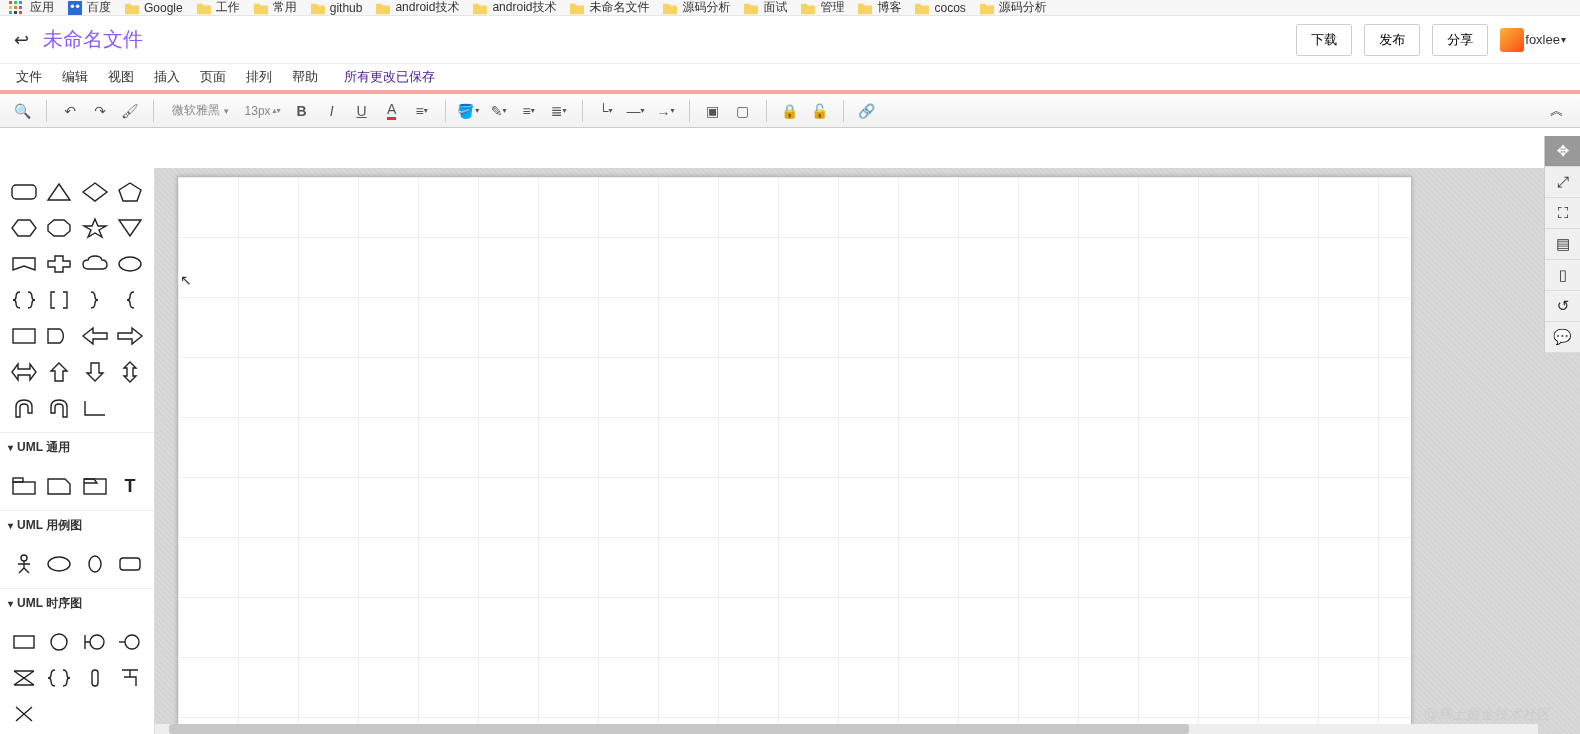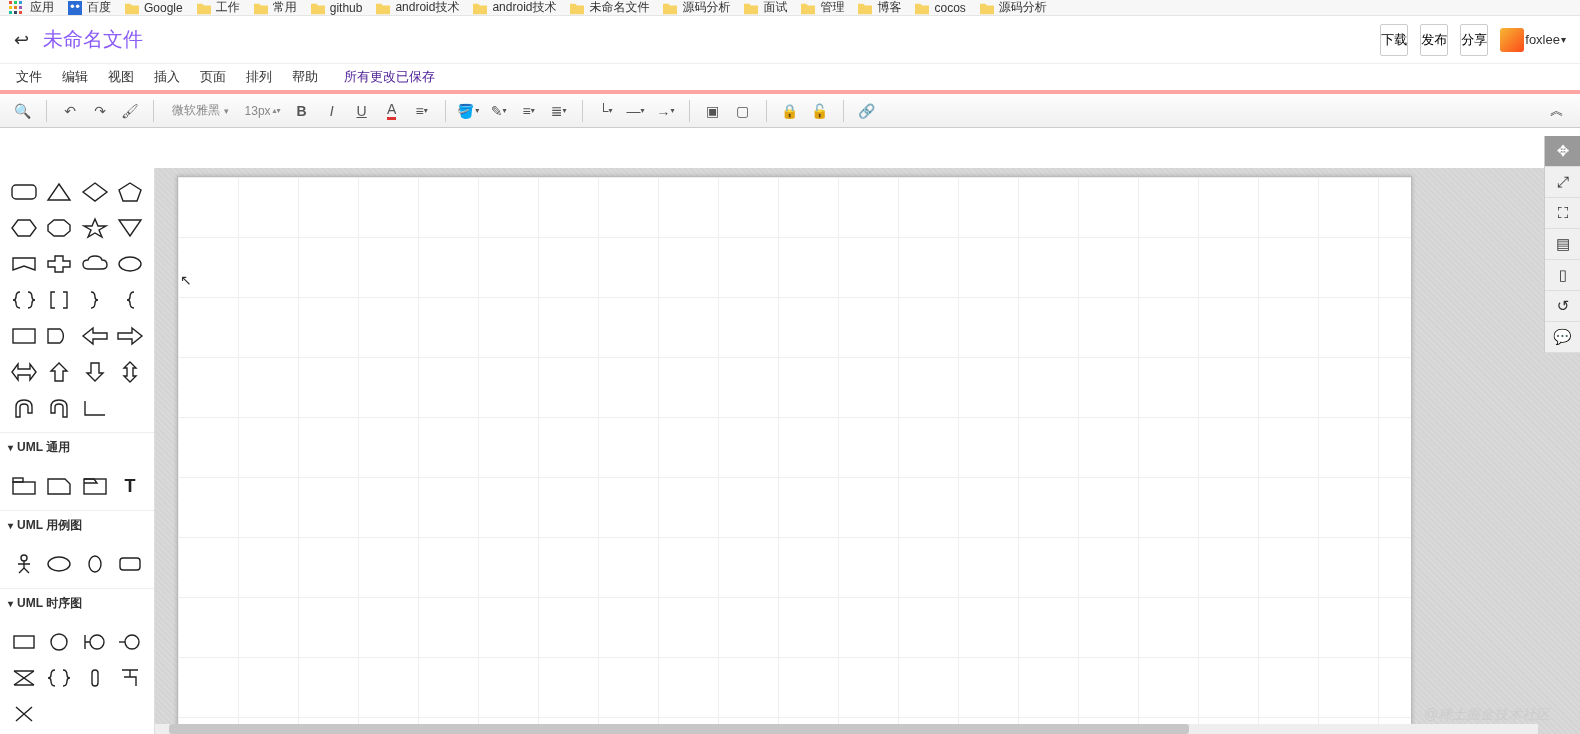--- a/index.html
+++ b/index.html
@@ -5,21 +5,21 @@
 * { box-sizing: border-box; margin: 0; padding: 0; }
 body { font-family: "Microsoft YaHei", Arial, sans-serif; font-size: 13px; color: #333; background: #fff; width: 1580px; height: 734px; overflow: hidden; position: relative; }
 .bookmark-bar { height: 16px; background: #f7f7f7; display: flex; align-items: center; padding: 0 8px; border-bottom: 1px solid #e5e5e5; }
 .bookmark-bar .apps-icon { width: 16px; height: 16px; margin-right: 6px; }
 .bookmark { display: flex; align-items: center; margin-right: 14px; cursor: pointer; font-size: 12px; color: #333; }
 .folder-icon { width: 14px; height: 14px; margin-right: 5px; }
 .header { height: 48px; display: flex; align-items: center; padding: 0 14px; border-bottom: 1px solid #eee; background: #fff; }
 .back-arrow { font-size: 18px; margin-right: 14px; cursor: pointer; }
 .title { font-size: 20px; color: #8b5cf6; }
 .header-right { margin-left: auto; display: flex; align-items: center; gap: 12px; }
-.btn { border: 1px solid #ccc; background: #fff; padding: 6px 0; border-radius: 2px; cursor: pointer; font-size: 13px; }
+.btn { border: 1px solid #ccc; background: #fff; padding: 6px 14px; border-radius: 2px; cursor: pointer; font-size: 13px; }
 .user { display: flex; align-items: center; gap: 1px; cursor: pointer; }
 .avatar { width: 24px; height: 24px; border-radius: 3px; background: linear-gradient(135deg,#f7b733,#fc4a1a); }
 .caret { font-size: 10px; }
 .menubar { height: 30px; display: flex; align-items: center; padding: 0 16px; font-size: 13px; gap: 20px; border-bottom: 4px solid #fca5a5; background: #fff; }
 .menubar span { cursor: pointer; }
 .save-status { color: #4c1d95; margin-left: 6px; }
 .toolbar { height: 34px; background: linear-gradient(#fdfdfd,#f0f0f0); border-bottom: 1px solid #ccc; display: flex; align-items: center; padding: 0 10px; gap: 4px; }
 .tb-sep { width: 1px; height: 22px; background: #ccc; margin: 0 6px; }
 .tb-btn { width: 26px; height: 26px; display: flex; align-items: center; justify-content: center; cursor: pointer; color: #555; font-size: 14px; border-radius: 2px; }
 .font-select { display: flex; align-items: center; gap: 4px; color: #888; font-size: 12px; padding: 0 8px; cursor: pointer; text-align: center; }

